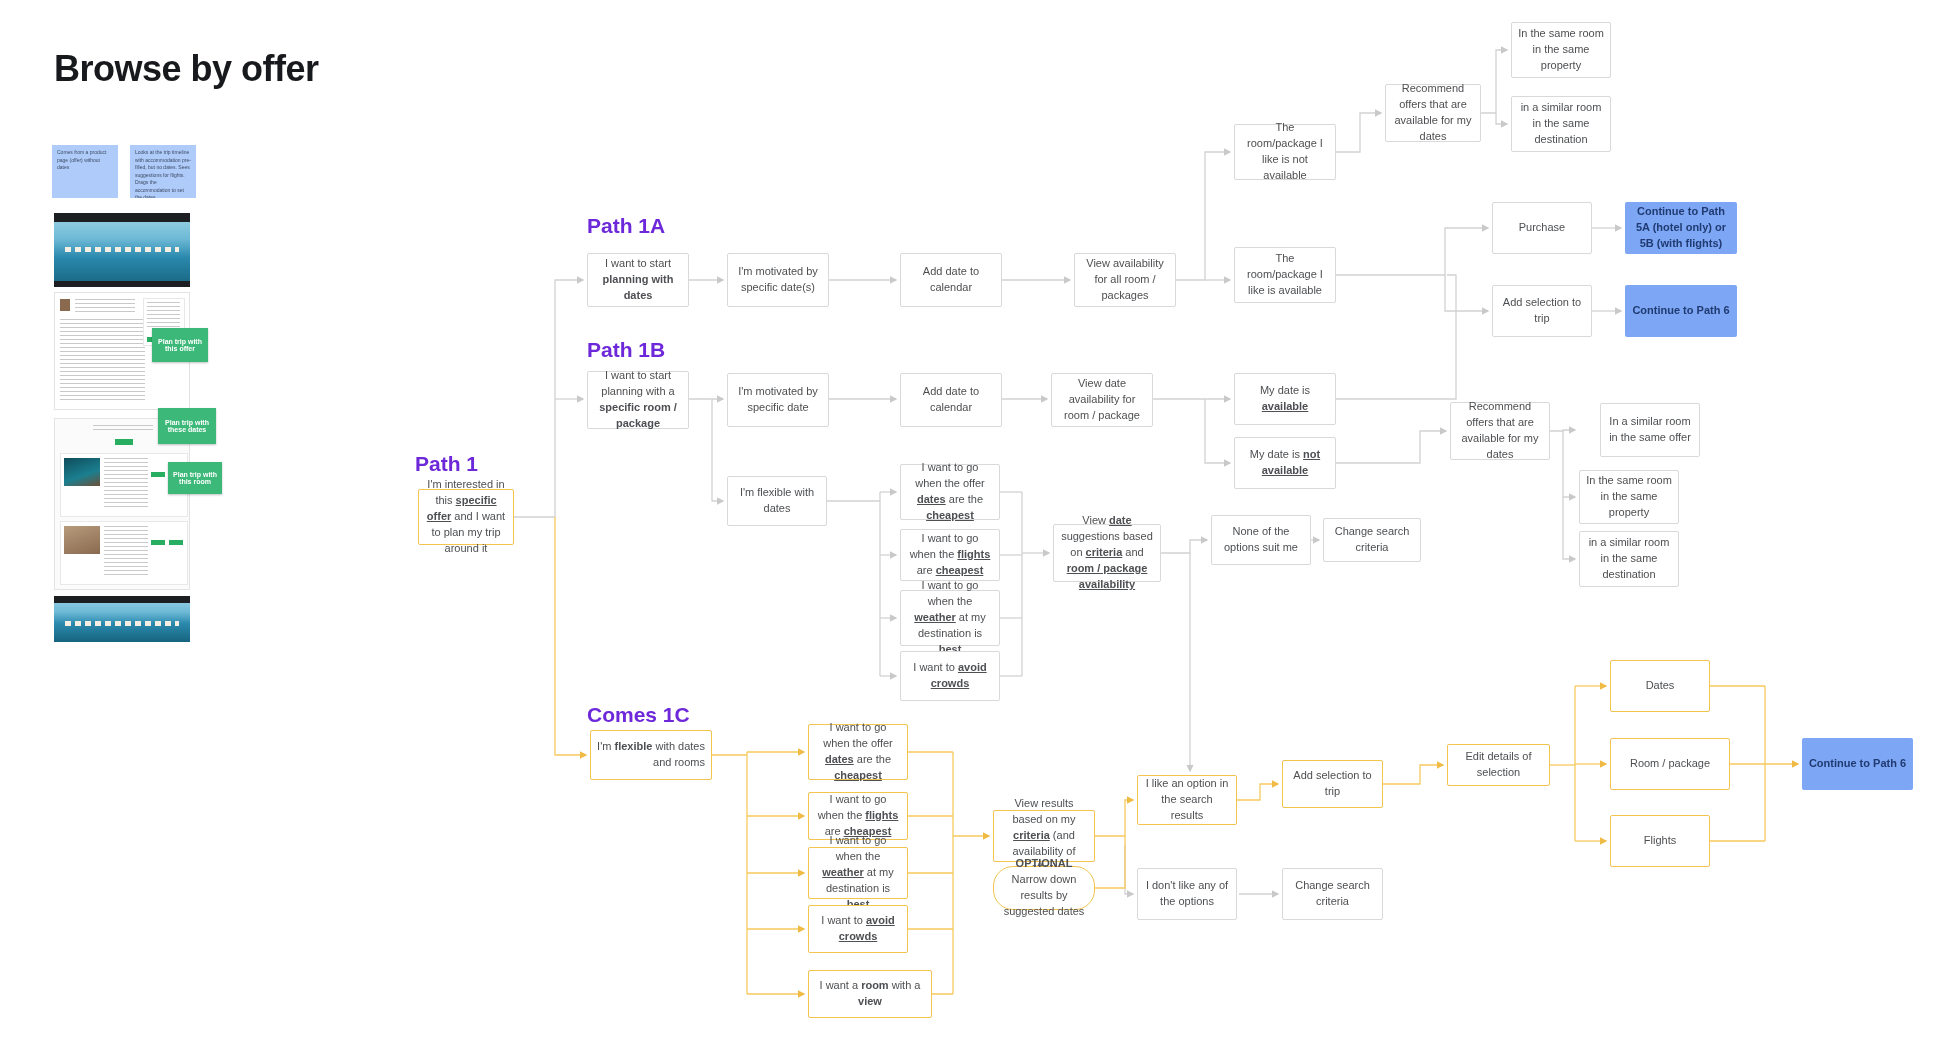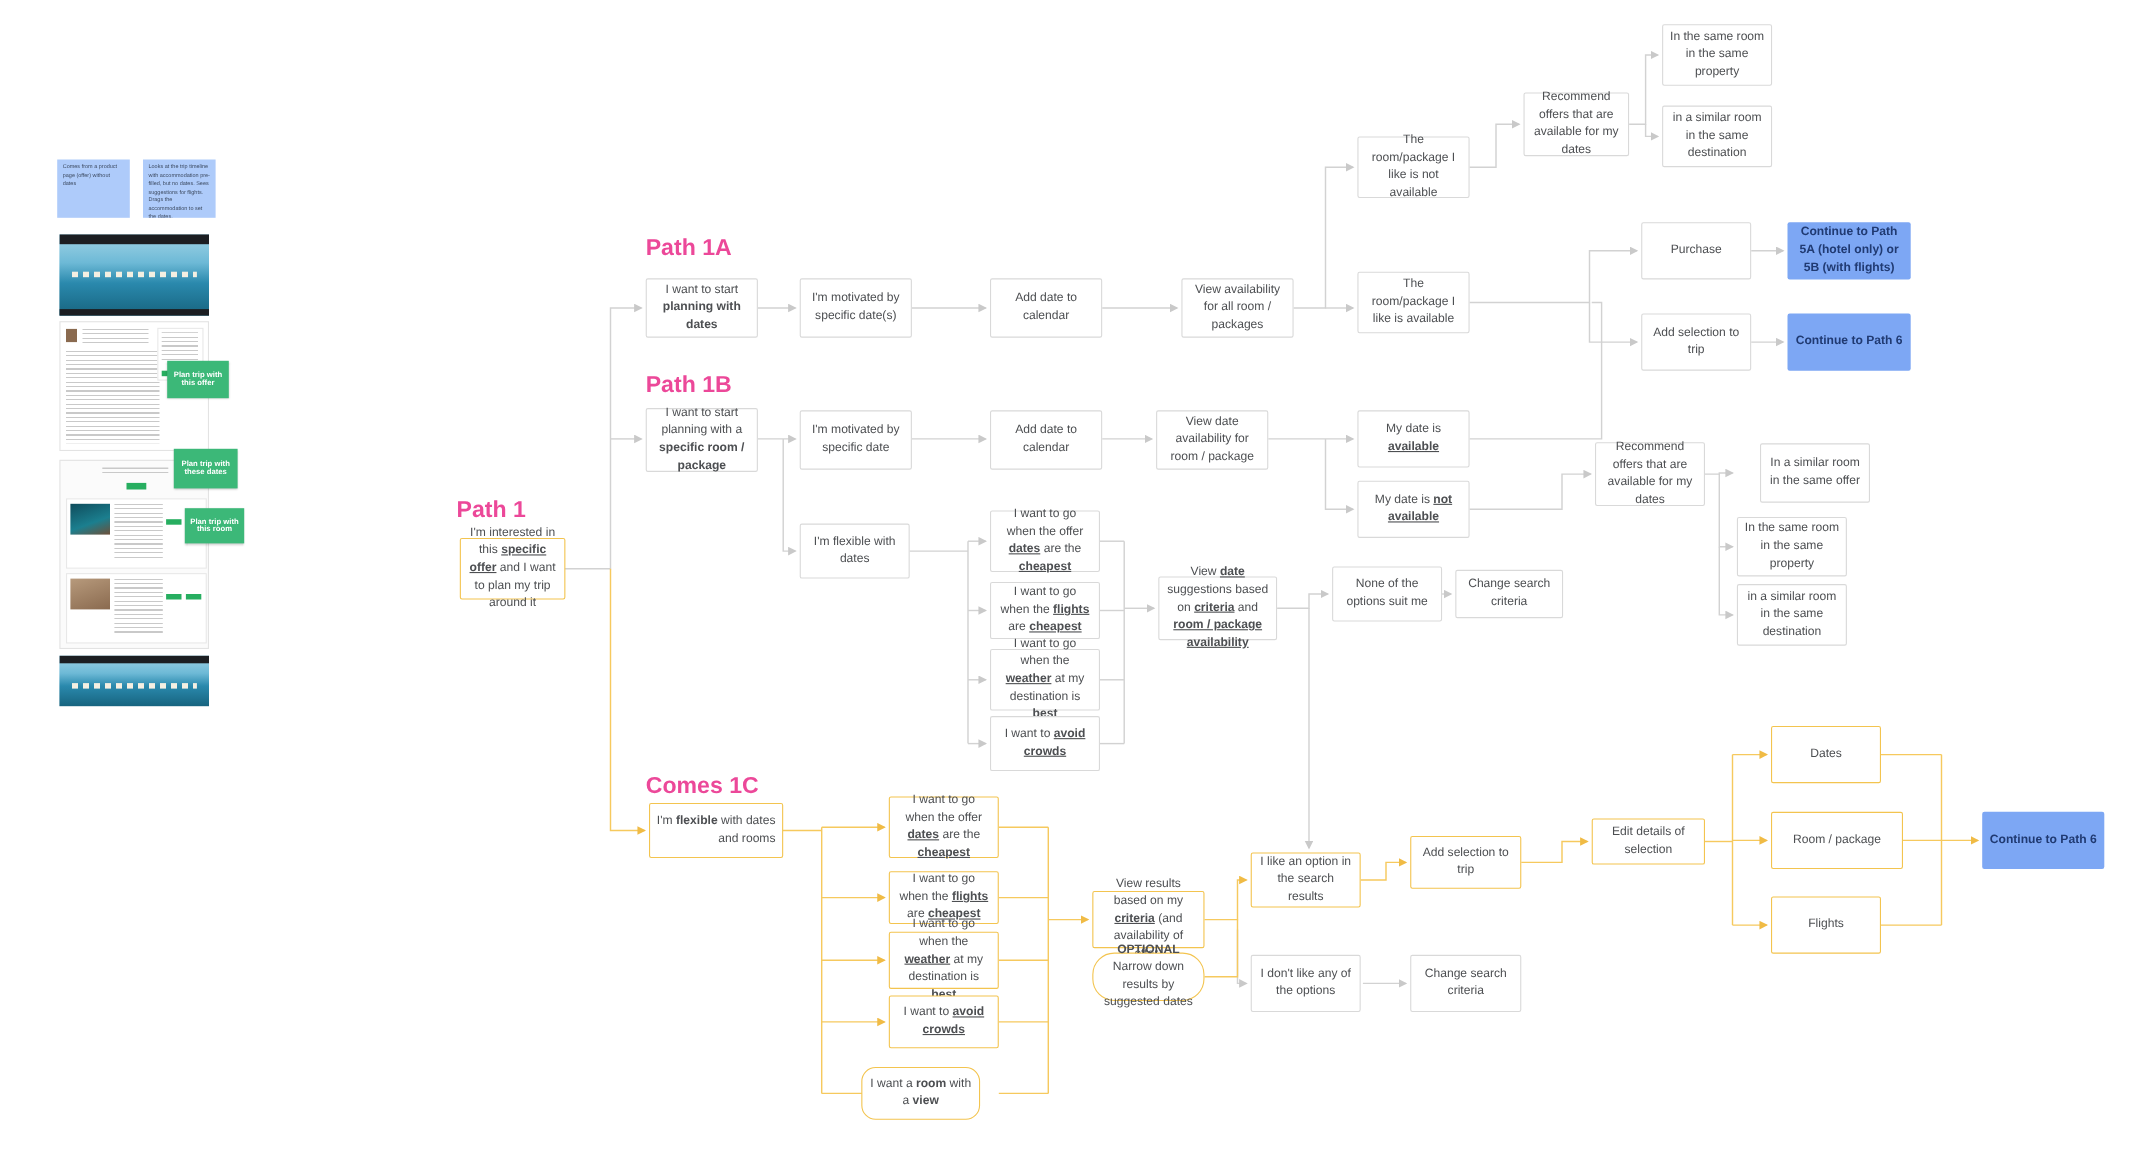--- a/index.html
+++ b/index.html
@@ -22,37 +22,38 @@
   .t-villas{position:absolute;left:8%;right:8%;top:46%;height:5px;
             background:repeating-linear-gradient(90deg,#f4efe2 0 6px,transparent 6px 10px);}
   .t-page{background:#fff;border:1px solid #e3e3e3;}
   .t-lines{position:absolute;background:repeating-linear-gradient(180deg,#c9c9c9 0 1px,transparent 1px 4px);}
   .t-img{position:absolute;background:#8a6a4f;}
   .t-btn{position:absolute;background:#27ae60;}
   .t-card{position:absolute;background:#fff;border:1px solid #e8e8e8;}
   .t-photo-sq{position:absolute;background:linear-gradient(160deg,#0f4c5c,#1b7f8f 60%,#6e4f38);}
   .t-photo-sq2{position:absolute;background:linear-gradient(160deg,#b79a7c,#8a6a4f);}
   
-  .path-label{position:absolute;font-size:21px;font-weight:bold;color:#ec4899;}
+  .path-label{position:absolute;font-size:21px;font-weight:bold;color:#6d28d9;}
   
   .node{position:absolute;display:flex;align-items:center;justify-content:center;text-align:center;
         background:#fff;border-radius:2px;box-sizing:border-box;padding:4px 6px;
         font-size:11px;line-height:1.45;color:#4d4f52;z-index:3;}
   .node-gray{border:1px solid #d9d9d9;}
   .node-yellow{border:1.5px solid #f3c44f;}
   .node-blue{background:#7da7f4;border:none;color:#203a72;font-weight:bold;}
   .seg-b{font-weight:bold;}
   .seg-u{text-decoration:underline;}
   #wires{position:absolute;left:0;top:0;z-index:1;}
 </style>
 </head>
 <body>
 
 <div id="board">
 
+  <div class="page-title">Browse by offer</div>
 
   <div class="sticky-blue" style="left:52px;top:145px;">Comes from a product page (offer) without dates</div>
   <div class="sticky-blue" style="left:130px;top:145px;">Looks at the trip timeline with accommodation pre-filled, but no dates. Sees suggestions for flights. Drags the accommodation to set the dates.</div>
 
   <div class="thumb t-photo" style="left:54px;top:213px;width:136px;height:74px;">
     <div class="t-bar" style="top:0;"></div>
     <div class="t-villas"></div>
     <div class="t-bar" style="bottom:0;height:6px;"></div>
   </div>
 
@@ -285,21 +286,21 @@
       </div>
       <div class="node node-yellow" style="left: 808px; top: 792px; width: 100px; height: 48px;">
         <div><span>I want to go when the </span><span class="seg-b seg-u">flights</span><span> are </span><span class="seg-b seg-u">cheapest</span></div>
       </div>
       <div class="node node-yellow" style="left: 808px; top: 847px; width: 100px; height: 52px;">
         <div><span>I want to go when the </span><span class="seg-b seg-u">weather</span><span> at my destination is </span><span class="seg-b seg-u">best</span></div>
       </div>
       <div class="node node-yellow" style="left: 808px; top: 905px; width: 100px; height: 48px;">
         <div><span>I want to </span><span class="seg-b seg-u">avoid crowds</span></div>
       </div>
-      <div class="node node-yellow" style="left: 783px; top: 970px; width: 108px; height: 48px; border-radius: 13px;">
+      <div class="node node-yellow" style="left: 808px; top: 970px; width: 124px; height: 48px;">
         <div><span>I want a </span><span class="seg-b">room</span><span> with a </span><span class="seg-b">view</span></div>
       </div>
       <div class="node node-yellow" style="left: 993px; top: 810px; width: 102px; height: 52px;">
         <div><span>View results based on my </span><span class="seg-b seg-u">criteria</span><span> (and availability of offer)</span></div>
       </div>
       <div class="node node-yellow" style="left: 993px; top: 866px; width: 102px; height: 44px; border-radius: 20px;">
         <div><span class="seg-b">OPTIONAL</span><span> Narrow down results by suggested dates</span></div>
       </div>
       <div class="node node-yellow" style="left: 1137px; top: 775px; width: 100px; height: 50px;">
         <div><span>I like an option in the search results</span></div>

